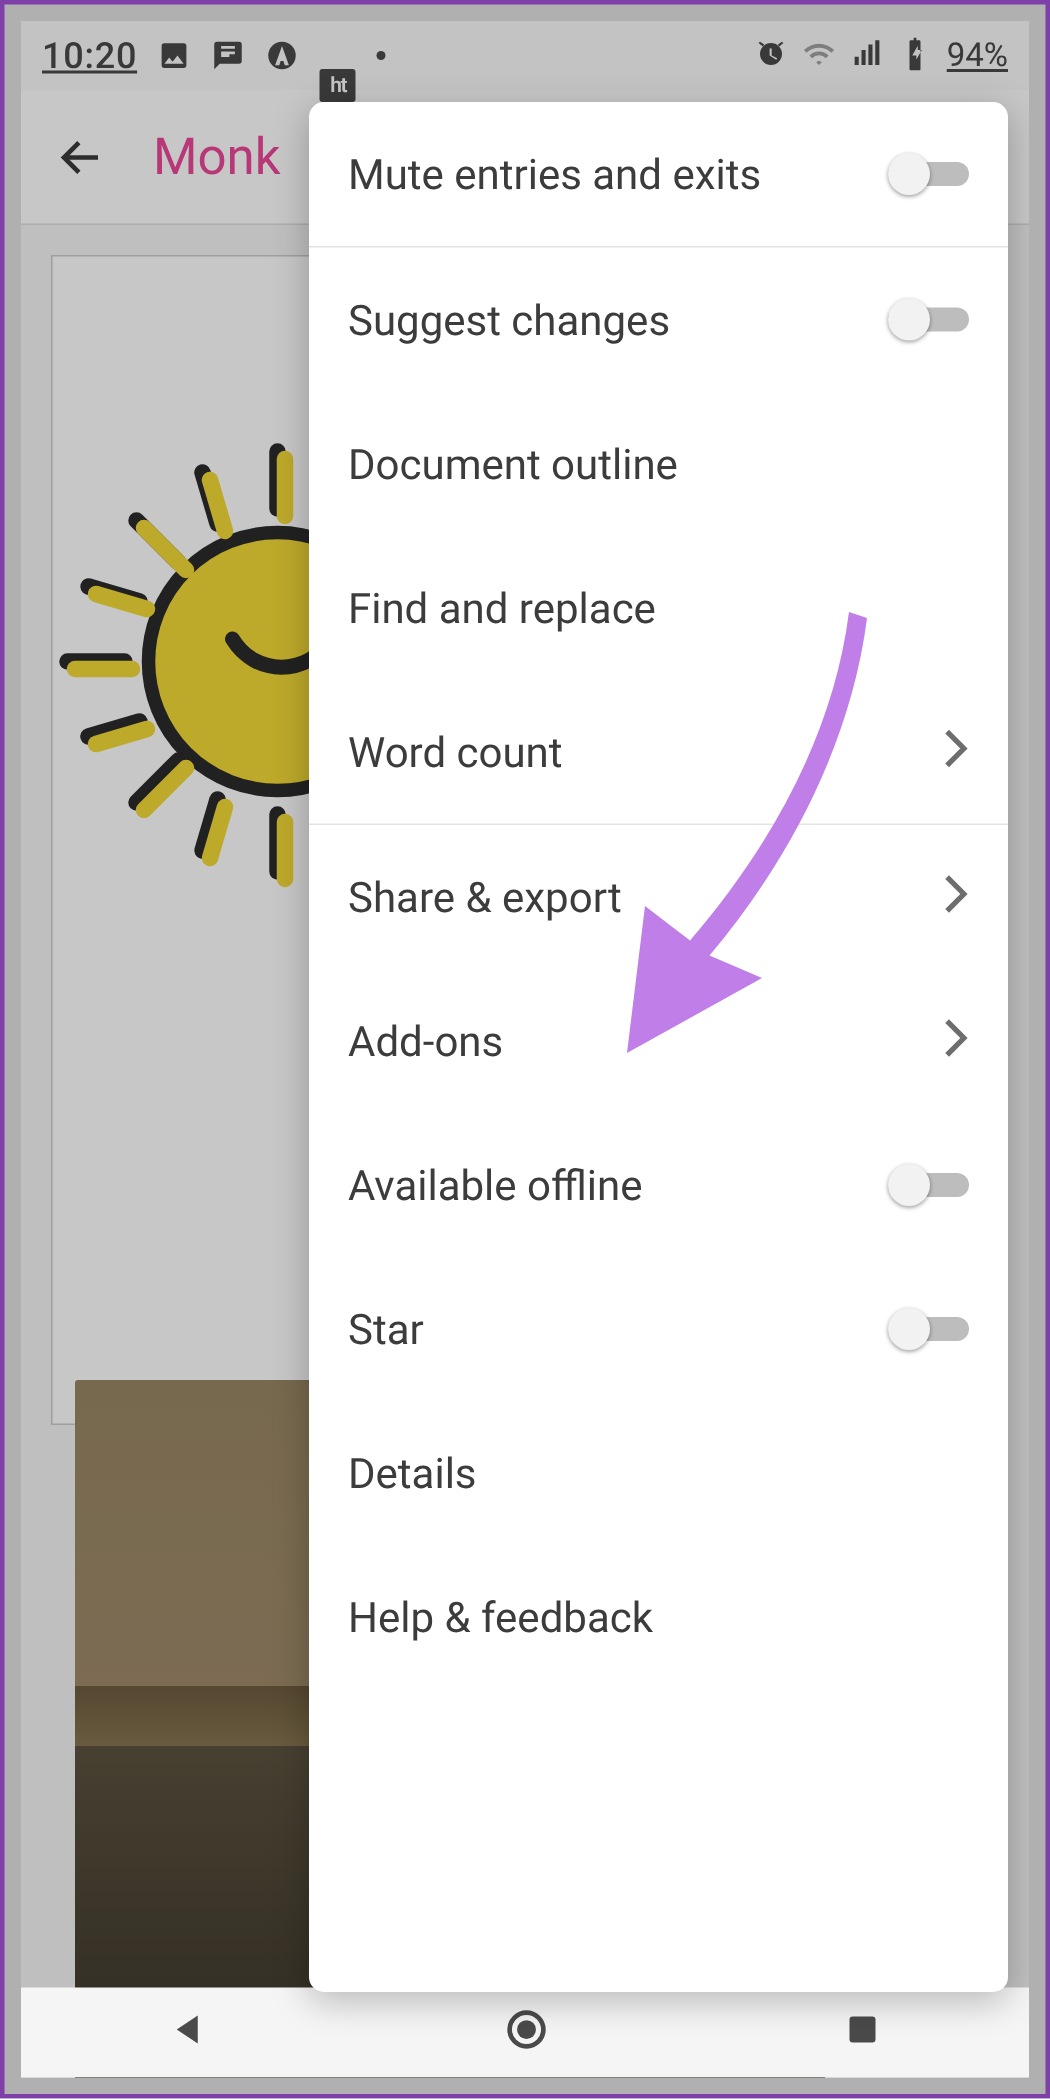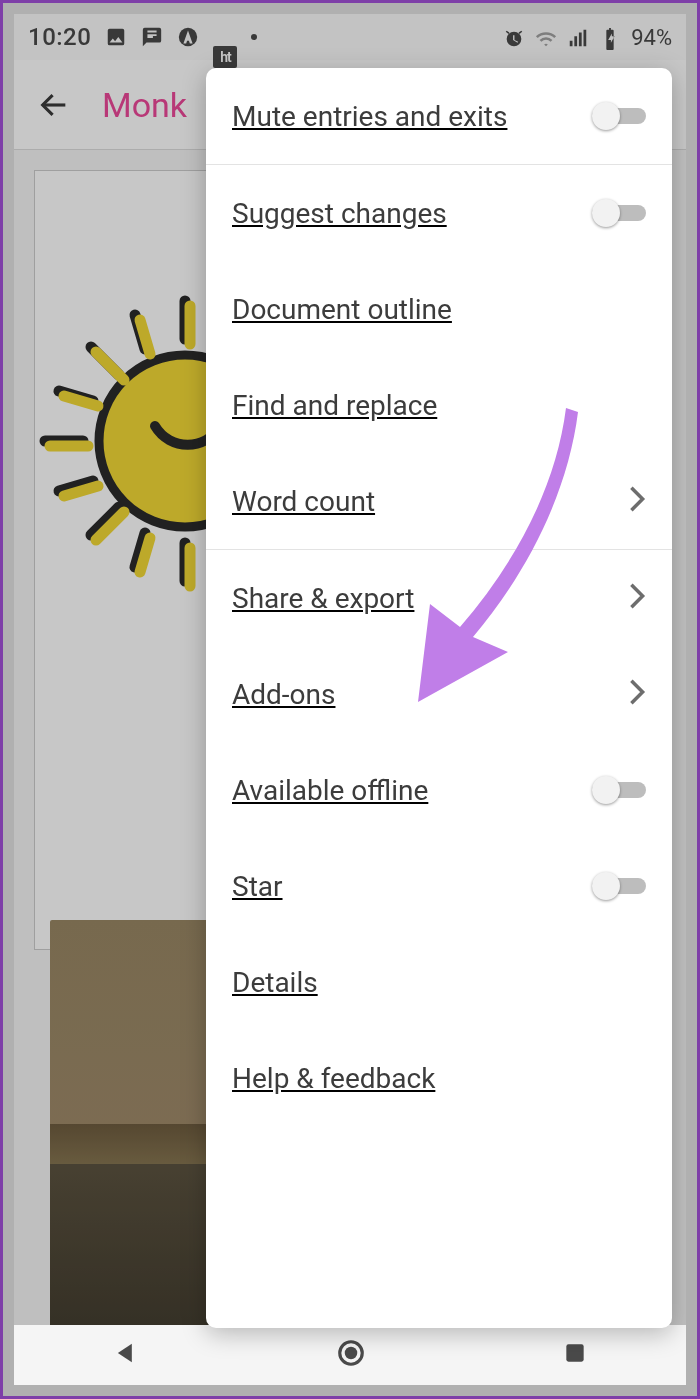--- a/index.html
+++ b/index.html
@@ -6,23 +6,23 @@
   html, body { width: 700px; height: 1399px; overflow: hidden; font-family: Roboto, Arial, sans-serif; }
   body { background: #b0b0b0; position: relative; }
 
   .outer-border { position: absolute; inset: 0; border: 3px solid #7e3fa8; pointer-events:none; z-index: 200; }
 
   
   .screen { position: absolute; left: 14px; top: 14px; width: 672px; height: 1371px; background: #fafafa; overflow: hidden; }
   .dim-overlay { position: absolute; inset: 0; background: rgba(0,0,0,0.22); z-index: 40; pointer-events:none; }
 
   
-  .statusbar { position: relative; height: 46px; display: flex; align-items: center; justify-content: space-between; padding: 0 14px; color: #4a4a4a; font-size: 24px; z-index: 10; }
+  .statusbar { position: relative; height: 46px; display: flex; align-items: center; justify-content: space-between; padding: 0 14px; color: #4a4a4a; font-size: 24px; z-index: 10; text-decoration: underline; }
   .status-left { display:flex; align-items:center; gap: 14px; }
-  .status-right { display:flex; align-items:flex-end; gap: 10px; font-size: 22px; }
+  .status-right { display:flex; align-items:flex-start; gap: 10px; font-size: 22px; }
   .sicon { width: 22px; height: 22px; display:inline-flex; align-items:center; justify-content:center; }
   .sicon svg { width: 100%; height: 100%; fill: #4a4a4a; }
   .ht-box { width: 24px; height: 22px; background:#4a4a4a; color:#fff; font-size:14px; font-weight:600; display:flex; align-items:center; justify-content:center; border-radius:2px; letter-spacing:-1px;margin-top:40px;}
   .dot { width:6px; height:6px; border-radius:50%; background:#4a4a4a; }
   .clock { font-weight:500; letter-spacing:0.5px; }
 
   
   .app-header { position: relative; height: 90px; display:flex; align-items:center; padding: 0 10px; background:#fff; border-bottom:1px solid #ddd; z-index: 5; }
   .back-btn { width: 60px; height: 60px; display:flex; align-items:center; justify-content:center; }
   .back-btn svg { width: 34px; height: 34px; stroke:#3a3a3a; stroke-width:2.2; fill:none; }
@@ -35,21 +35,21 @@
   .photo { position:absolute; top: 770px; left: 36px; width: 500px; height: 470px; background: linear-gradient(#998765 0%, #a08b6a 50%, #3b3529 50.1%, #2e2a22 100%); border-radius:2px; overflow:hidden;}
   .photo .sunspot { position:absolute; top:42%; left:34%; width:56px; height:56px; border-radius:50%; background: radial-gradient(circle,#fff7cc 0%, #e8d080 60%, transparent 80%);}
   .photo .cloud { position:absolute; bottom:48%; left:0; right:0; height:40px; background: linear-gradient(#6e5c3f,#867551);}
   .photo .water { position:absolute; bottom:0; left:0; right:0; height:48%; background: linear-gradient(#5c5340,#3b362a);}
 
   
   .navbar { position:absolute; left:0; right:0; bottom:0; height:60px; background:#f5f5f5; display:flex; align-items:center; justify-content:space-around; z-index: 60; }
   .navbar svg { fill:#4a4a4a; }
 
   
-  .menu { position: absolute; top: 54px; right: 14px; width: 466px; height: 1260px; background:#fff; border-radius: 10px; box-shadow: 0 6px 24px rgba(0,0,0,0.25); z-index: 80; overflow:hidden;text-decoration:underline; }
+  .menu { position: absolute; top: 54px; right: 14px; width: 466px; height: 1260px; background:#fff; border-radius: 10px; box-shadow: 0 6px 24px rgba(0,0,0,0.25); z-index: 80; overflow:hidden; }
   .menu-item { display:flex; align-items:center; justify-content:space-between; padding: 0 26px; height: 96px; }
   .menu-item .label { font-size: 28px; color:#3c3c3c; }
   .sep { height:1px; background:#e3e3e3; }
   .toggle { width: 54px; height: 28px; position:relative; }
   .toggle .track { position:absolute; top:6px; left:0; right:0; height:16px; border-radius:10px; background:#bdbdbd; }
   .toggle .knob { position:absolute; top:0; left:0; width:28px; height:28px; border-radius:50%; background:#f2f2f2; box-shadow:0 1px 3px rgba(0,0,0,0.4);}
   .chev svg { width:18px; height:28px; stroke:#6d6d6d; stroke-width:2.5; fill:none; }
 
   
   .arrow-annotation { position:absolute; z-index: 100; top: 388px; left: 394px; width: 210px; height: 310px; pointer-events:none; }

